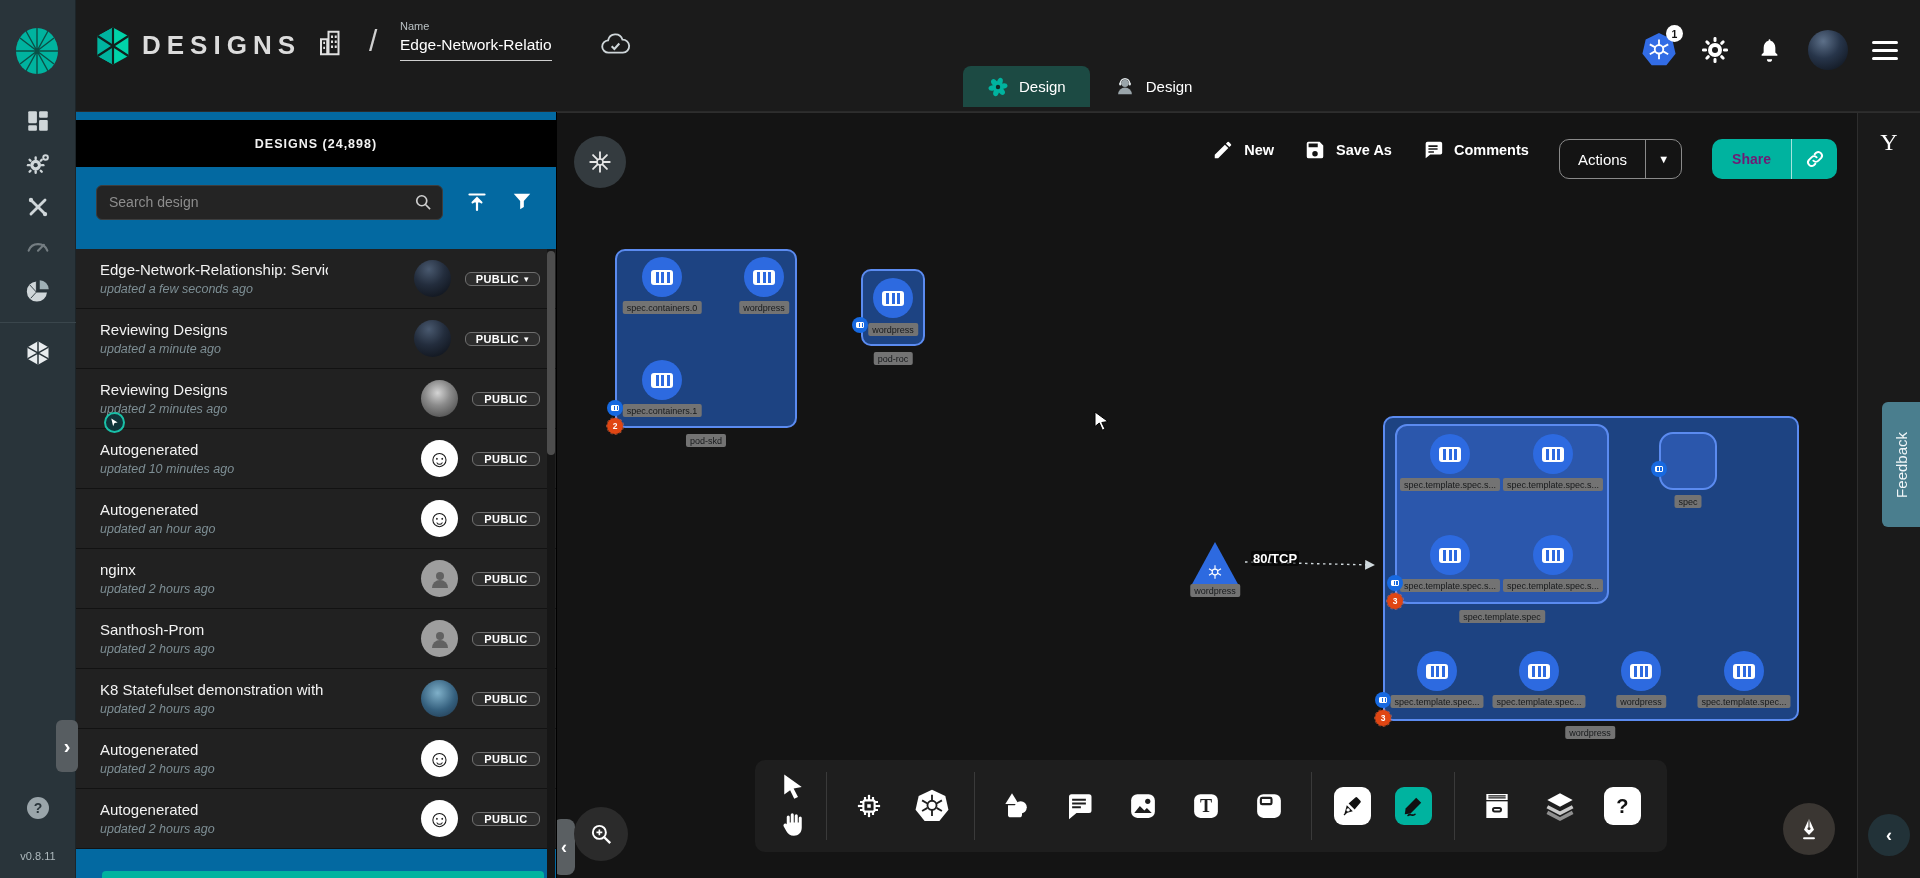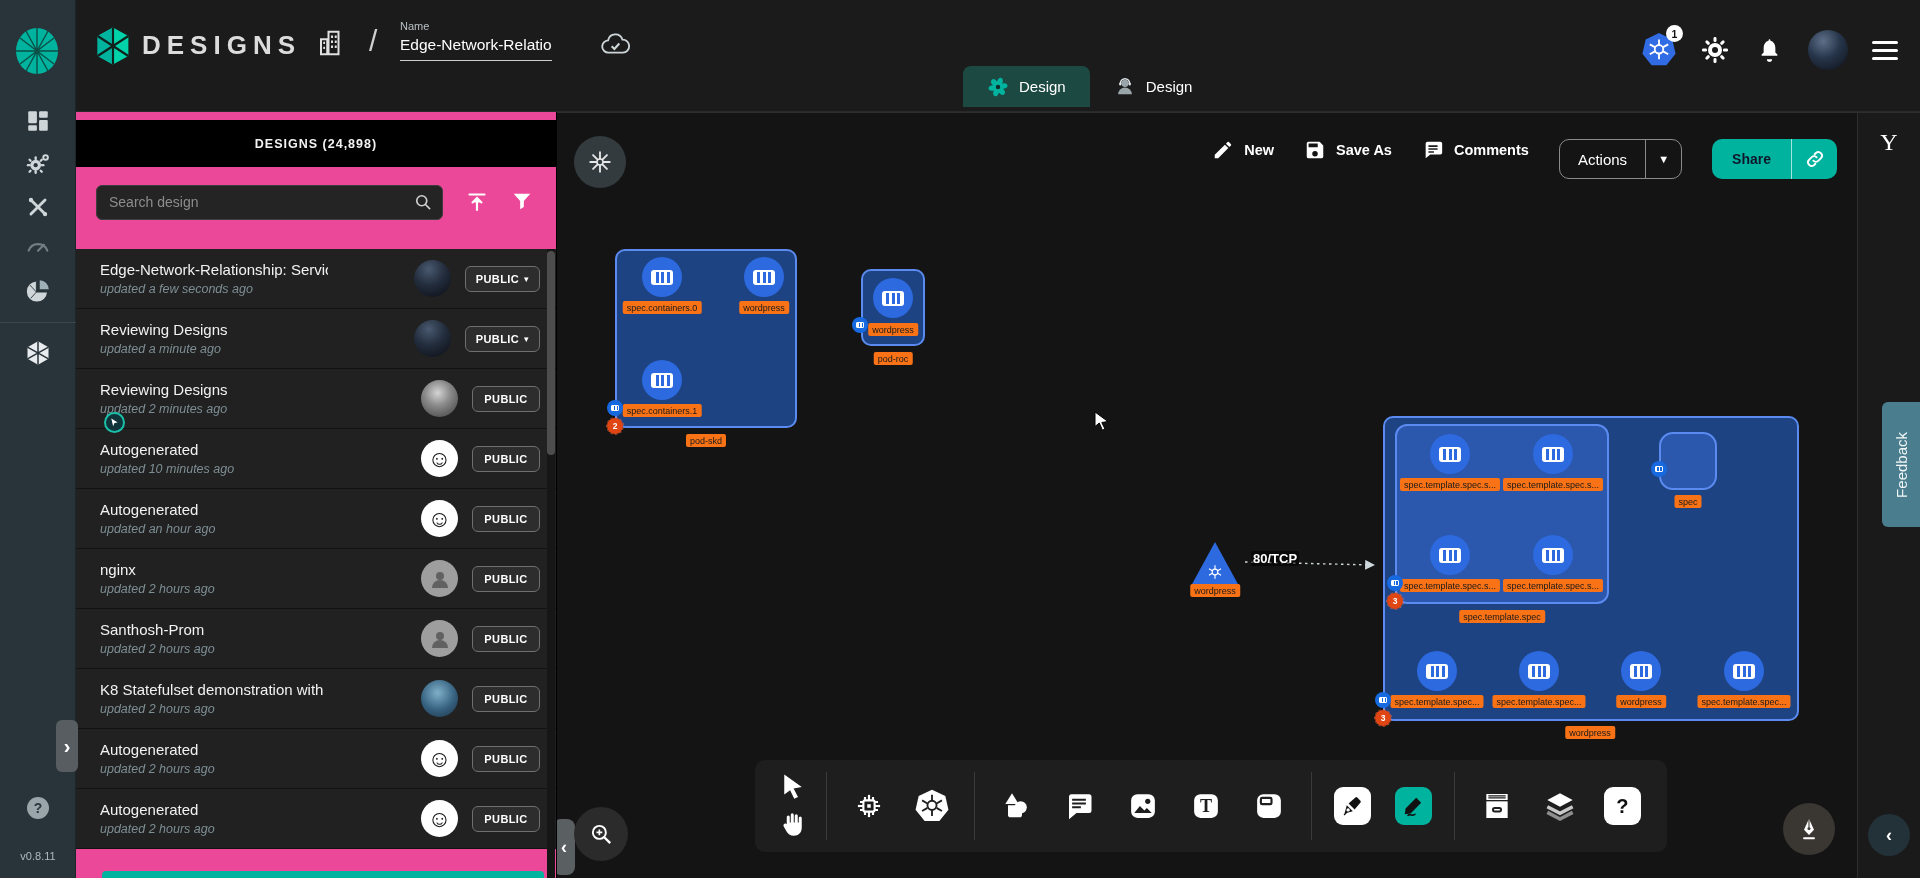--- a/index.html
+++ b/index.html
@@ -33,66 +33,66 @@
   .avatar-top{width:40px;height:40px;border-radius:50%;background:radial-gradient(circle at 38% 28%,#5d7089 0%,#27354a 45%,#0b0f16 100%);cursor:pointer}
   .burger{display:flex;flex-direction:column;gap:5px;cursor:pointer}
   .burger span{display:block;width:26px;height:3px;background:#fff;border-radius:2px}
   
   #modetabs{position:absolute;left:887px;bottom:4px;display:flex;align-items:flex-end}
   .mtab{height:41px;display:flex;align-items:center;gap:10px;padding:0 24px;font-size:15px;color:#fff;border-radius:8px 8px 0 0;cursor:pointer}
   .mtab.active{background:#1C4A43}
   .mtab .mico{width:22px;height:22px}
 
   
-  #panel{position:absolute;left:76px;top:112px;width:481px;bottom:0;background:#ec4899;border-right:1px solid #000;overflow:hidden;z-index:10}
+  #panel{position:absolute;left:76px;top:112px;width:481px;bottom:0;background:#0369a1;border-right:1px solid #000;overflow:hidden;z-index:10}
   .panel-head{position:absolute;left:0;top:8px;width:100%;height:47px;background:#000;display:flex;align-items:center;justify-content:center;font-size:12.5px;letter-spacing:1px;color:#f2f2f2;font-weight:bold}
   .search-row{position:absolute;left:0;top:55px;width:100%;height:70px;display:flex;align-items:center}
   .search-wrap{position:relative;margin-left:20px;width:347px}
   .search-input{width:100%;height:35px;background:#242424;border:1px solid #3d3d3d;border-radius:6px;color:#ddd;font-size:14px;padding:0 38px 0 12px;outline:none;font-family:inherit}
   .search-input::placeholder{color:#8d8d8d}
   .search-ico{position:absolute;right:10px;top:7px;width:20px;height:20px;color:#cfcfcf}
   .pico{width:24px;height:24px;color:#fff;margin-left:22px;cursor:pointer}
   #designList{position:absolute;left:0;top:137px;width:100%;bottom:0;overflow:hidden}
   .drow{height:60px;display:flex;align-items:center;padding:0 16px 0 24px;border-bottom:1px solid #121212;background:#212121;cursor:pointer}
   .drow-txt{width:228px;overflow:hidden}
   .drow-title{font-size:15px;color:#f2f2f2;white-space:nowrap;overflow:hidden}
   .drow-sub{font-size:12.5px;font-style:italic;color:#7d8e94;margin-top:4px;white-space:nowrap}
   .avatar{width:37px;height:37px;border-radius:50%;flex:none;margin-left:auto;overflow:hidden;display:flex;align-items:center;justify-content:center}
   .av-figure{background:radial-gradient(circle at 40% 25%,#49596f 0%,#232d3d 45%,#0a0d13 100%)}
   .av-masked{background:radial-gradient(circle at 45% 35%,#d4d4d4 0%,#8b8b8b 40%,#3a3a3a 100%)}
   .av-photo{background:radial-gradient(circle at 45% 35%,#7fb0c9 0%,#35607e 55%,#1d3247 100%)}
   .av-smiley{background:#fff;color:#111;font-size:24px;line-height:1}
   .av-person{background:#9e9e9e}
-  .vbadge{margin-left:14px;min-width:68px;height:26px;padding:0 10px;border:1px solid #6f6f6f;border-radius:6px;background:#2d2d2d;color:#fff;
+  .vbadge{margin-left:14px;min-width:68px;height:14px;padding:0 10px;border:1px solid #6f6f6f;border-radius:6px;background:#2d2d2d;color:#fff;
     font-size:11px;font-weight:bold;letter-spacing:.4px;display:flex;align-items:center;justify-content:center;gap:5px;cursor:pointer}
   .vbadge .caret{font-size:9px}
   .pscroll-track{position:absolute;right:1px;top:137px;width:8px;bottom:0;background:#161616}
   .pscroll-thumb{position:absolute;right:1px;top:139px;width:8px;height:204px;background:#4d4d4d;border-radius:4px}
   .panel-teal-sliver{position:absolute;left:26px;right:12px;bottom:0;height:7px;background:#00B39F;border-radius:4px 4px 0 0}
   .collab-cursor{position:absolute;left:28px;top:300px;width:21px;height:21px;border-radius:50%;background:#10343a;border:2px solid #19c0a8;display:flex;align-items:center;justify-content:center}
 
   
   #canvas{position:absolute;left:557px;top:112px;width:1300px;bottom:0;background:#141414;border-top:1px solid #2e2e2e;overflow:hidden}
   .design-mark{position:absolute;left:17px;top:23px;width:52px;height:52px;border-radius:50%;background:#343B3F;display:flex;align-items:center;justify-content:center;cursor:pointer}
   #actionbar{position:absolute;top:26px;right:20px;display:flex;align-items:flex-start;gap:30px;z-index:6}
   .act{display:flex;align-items:center;gap:10px;font-size:14.5px;font-weight:600;color:#fff;cursor:pointer}
   .act svg{width:22px;height:22px}
   .btn-actions{display:flex;height:40px;border:1px solid #8a8a8a;border-radius:10px;overflow:hidden;color:#fff;cursor:pointer}
   .btn-actions .amain{padding:0 18px;display:flex;align-items:center;font-size:15px}
   .btn-actions .acaret{width:36px;border-left:1px solid #8a8a8a;display:flex;align-items:center;justify-content:center;font-size:11px}
   .btn-share{display:flex;height:40px;border-radius:10px;overflow:hidden;background:#00B39F;cursor:pointer}
-  .btn-share .smain{padding:0 20px;display:flex;align-items:center;font-size:14px;font-weight:bold;color:#0f172a}
+  .btn-share .smain{padding:0 20px;display:flex;align-items:center;font-size:14px;font-weight:bold;color:#701a75}
   .btn-share .slink{width:46px;border-left:1px solid rgba(255,255,255,.65);display:flex;align-items:center;justify-content:center;color:#fff}
 
   
   .grp{position:absolute;border:2px solid #5b8bf0;background:#1d4382;border-radius:10px;cursor:pointer}
   .grp.inner{background:#2b57ac;border-radius:12px}
   .ncirc{position:absolute;width:40px;height:40px;border-radius:50%;background:#2d6ae0;display:flex;align-items:center;justify-content:center;transform:translate(-50%,-50%);cursor:pointer}
   .cbox{width:22px;height:15px;border:2px solid #fff;border-radius:3px;background:repeating-linear-gradient(90deg,#fff 0 2.5px,transparent 2.5px 5.5px)}
-  .nlabel{position:absolute;transform:translate(-50%,0);background:#f97316;color:#17191b;font-size:9px;padding:1.5px 4px;border-radius:2px;white-space:nowrap;max-width:118px;overflow:hidden;text-overflow:ellipsis;z-index:4}
+  .nlabel{position:absolute;transform:translate(-50%,0);background:#737373;color:#17191b;font-size:9px;padding:1.5px 4px;border-radius:2px;white-space:nowrap;max-width:118px;overflow:hidden;text-overflow:ellipsis;z-index:4}
   .badge-r{position:absolute;width:16px;height:16px;border-radius:50%;background:#E04613;color:#fff;font-size:8.5px;font-weight:bold;display:flex;align-items:center;justify-content:center;transform:translate(-50%,-50%);outline:1px dashed rgba(255,120,70,.55);z-index:5}
   .badge-b{position:absolute;width:16px;height:16px;border-radius:50%;background:#1769e0;transform:translate(-50%,-50%);display:flex;align-items:center;justify-content:center;z-index:5}
   .badge-b i{display:block;width:8px;height:6px;border:1px solid #fff;border-radius:1px;background:repeating-linear-gradient(90deg,#fff 0 1.5px,transparent 1.5px 3px)}
   .tri{position:absolute;width:48px;height:44px;clip-path:polygon(50% 0,100% 100%,0 100%);background:#2d6ae0;display:flex;align-items:flex-end;justify-content:center;padding-bottom:4px;cursor:pointer}
   .edge-label{position:absolute;font-size:13px;font-weight:bold;color:#fff;background:rgba(0,0,0,.55);padding:0 2px;border-radius:2px;z-index:4}
   #edgeLayer{position:absolute;inset:0;pointer-events:none;z-index:3}
   .mouse-cursor{position:absolute;z-index:20;pointer-events:none}
 
   
   #btoolbar{position:absolute;left:198px;top:647px;width:912px;height:92px;background:#1e1e1e;border-radius:10px;display:flex;align-items:center;padding:0 14px;z-index:8}

